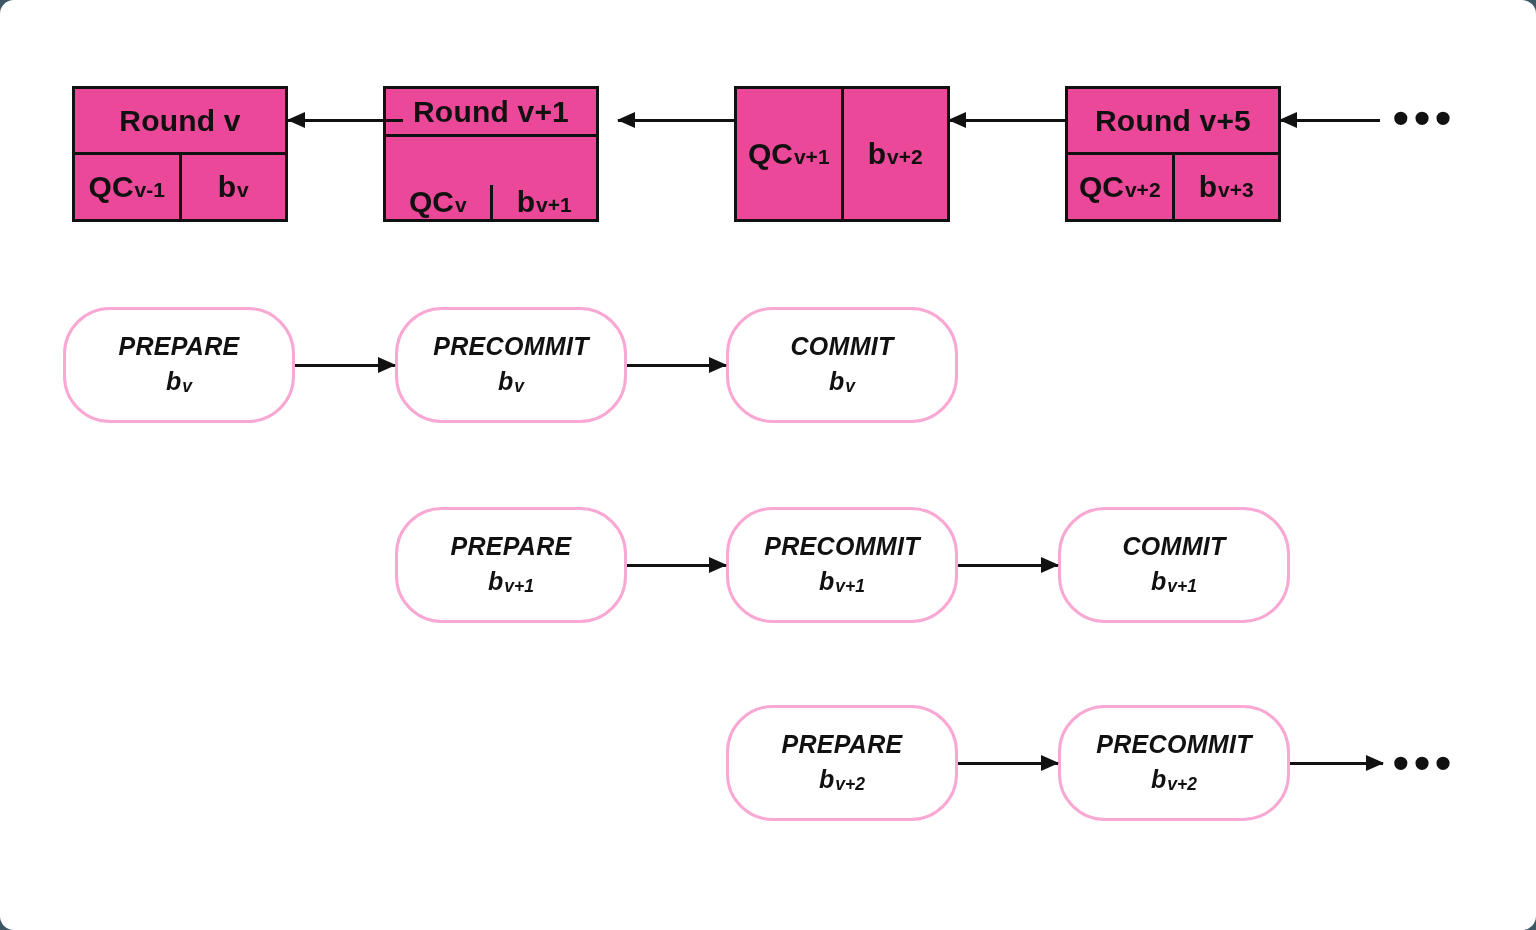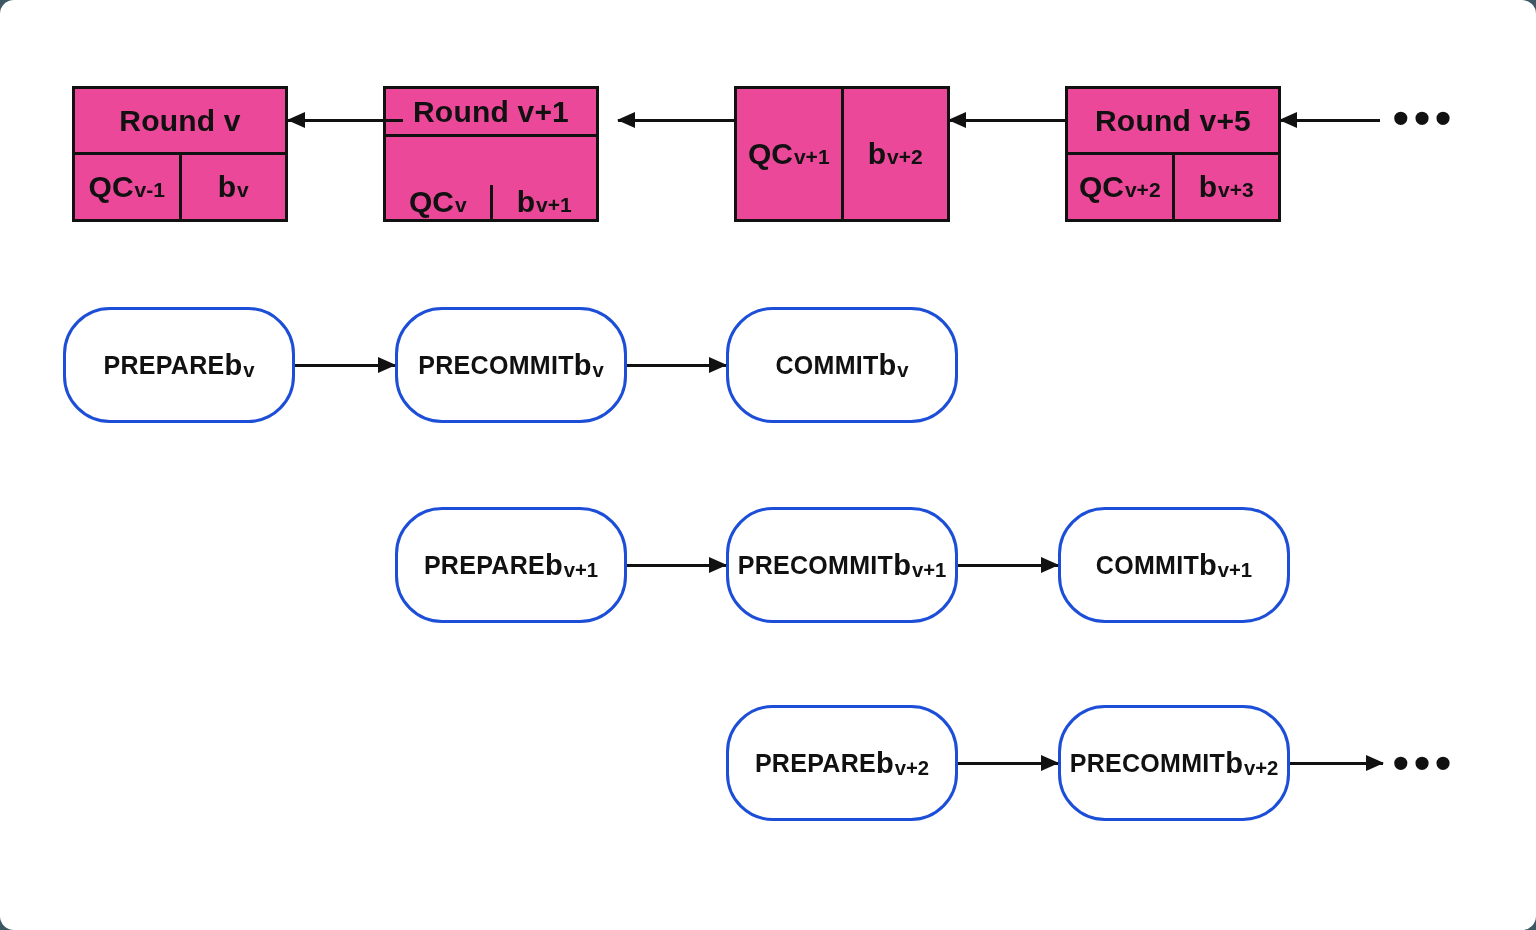--- a/index.html
+++ b/index.html
@@ -64,37 +64,38 @@
     vertical-align: baseline;
     line-height: 0;
     margin-left: 1px;
   }
 
   
   .pill {
     position: absolute;
     width: 232px;
     height: 116px;
-    border: 3px solid #1d4ed8;
+    border: 3px solid #f9a8d4;
     border-radius: 47px;
     background: #ffffff;
     box-sizing: border-box;
     display: flex;
-    flex-direction: row;
-    align-items: center;
-    justify-content: center;
+    flex-direction: column;
+    align-items: center;
+    justify-content: center;
+    font-style: italic;
   }
   .pill .label {
     font-size: 25px;
     font-weight: 600;
     line-height: 32px;
     letter-spacing: 0.3px;
   }
   .pill .bname {
-    font-size: 29px;
+    font-size: 25px;
     font-weight: 600;
     line-height: 38px;
   }
 
   
   .arrow {
     position: absolute;
     height: 20px;
   }
   .arrow .shaft {

